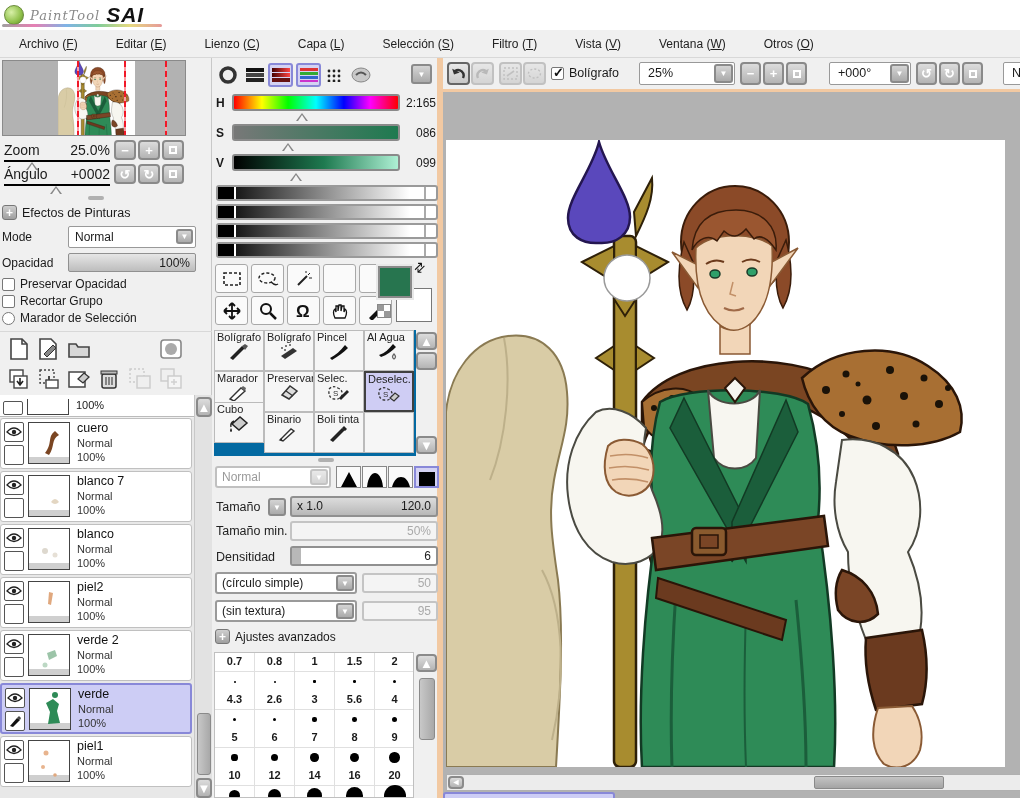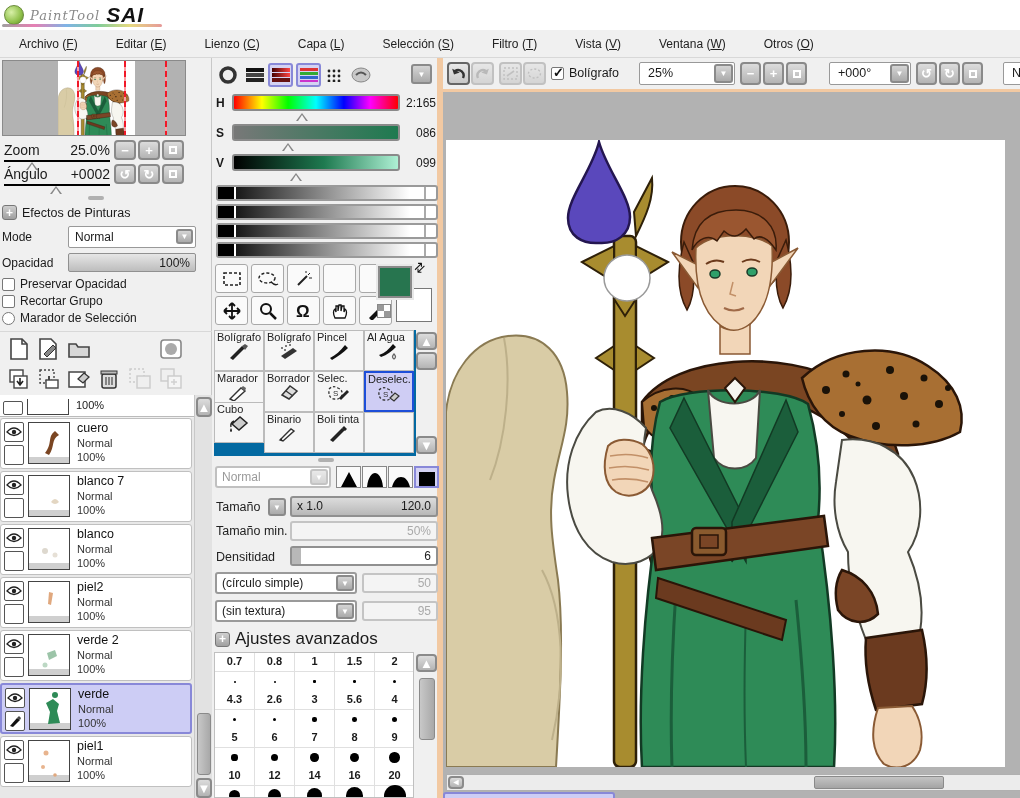--- a/index.html
+++ b/index.html
@@ -87,21 +87,21 @@
   .grad-bar:before { content:""; position:absolute; left:0; top:0; width:16px; height:12px; background:#000; border-right:2px solid #fff; }
   .grad-bar:after { content:""; position:absolute; right:10px; top:0; width:2px; height:12px; background:#aaa; }
   .seltool-cell { position:absolute; width:33px; height:29px; background:#fafafa; border:1px solid #a8a8a8; border-radius:3px; display:flex; align-items:center; justify-content:center; }
   #fg-swatch { position:absolute; border:2px solid #8a8a8a; outline:2px solid #e8e8e8; }
   #bg-swatch { position:absolute; background:#fff; border:1px solid #777; }
   #swap-icon { position:absolute; font-size:13px; color:#111; transform:rotate(-45deg); }
   #checker-icon { position:absolute; width:14px; height:14px; border:1px solid #888;
      background:conic-gradient(#fff 25%, #999 25% 50%, #fff 50% 75%, #999 75%); }
   #tool-grid { position:absolute; left:2px; top:272px; width:202px; height:126px; background:#0369a1; }
   .tool-cell { position:absolute; width:50px; height:41px; background:#f6f6f6; border:1px solid #bbb; overflow:hidden; }
-  .tool-cell.sel { background:#cfcdf4; border:2px solid #1d4ed8; }
+  .tool-cell.sel { background:#cfcdf4; border:2px solid #404040; }
   .tool-cell .tlabel { display:block; font-size:11px; text-align:left; padding-left:2px; white-space:nowrap; color:#222; }
   .tool-cell .ticon { display:flex; justify-content:center; }
   #tool-scrollbar { position:absolute; left:204px; top:272px; width:24px; height:126px; }
   .bs-label { position:absolute; left:4px; font-size:12.5px; color:#222; }
   .dd-box { position:absolute; height:22px; background:#fff; border:2px solid #9a9a9a; border-radius:3px; font-size:12px; }
   .dd-box .val { position:absolute; left:5px; top:2px; white-space:nowrap; }
   .dd-box .ddbtn { position:absolute; right:1px; top:1px; width:18px; height:16px; }
   .dd-box.disabled { border-color:#c0c0c0; }
   .dd-box.disabled .val { color:#9a9a9a; }
   .num-box { position:absolute; height:20px; border:2px solid #c4c4c4; border-radius:3px; background:#f4f4f4; font-size:12px; color:#aaa; }
@@ -689,21 +689,21 @@
         <div class="tool-cell" style="left: 0px; top: 41px;">
           <span class="tlabel">Marador</span>
           <span class="ticon">
             <svg width="22" height="17">
               <path d="M2,15 L13,4 l4,3 -11,10 Z" fill="#fff" stroke="#333" stroke-width="1.4"></path>
               <path d="M13,4 l2,-2 3,2 -1,3 Z" fill="#666"></path>
             </svg>
           </span>
         </div>
         <div class="tool-cell" style="left: 50px; top: 41px;">
-          <span class="tlabel">Borrador</span>
+          <span class="tlabel">Preservar</span>
           <span class="ticon">
             <svg width="20" height="16">
               <path d="M3,11 L11,2 L18,7 L10,15 Z" fill="#ddd" stroke="#333" stroke-width="1.5"></path>
               <path d="M7,7 l7,5" stroke="#333" stroke-width="1.2"></path>
             </svg>
           </span>
         </div>
         <div class="tool-cell" style="left: 100px; top: 41px;">
           <span class="tlabel">Selec.</span>
           <span class="ticon">
@@ -811,21 +811,21 @@
     </div>
     <div class="dd-box" style="left:3px; top:542px; width:142px">
       <span class="val">(sin textura)</span>
       <div class="ddbtn">▼</div>
     </div>
     <div class="num-box" style="left:150px; top:543px; width:76px">
       <span class="val">95</span>
     </div>
     <div style="position:absolute; left:3px; top:571px; display:flex; align-items:center; gap:5px">
       <div class="plusbtn">+</div>
-      <span style="font-size:17px">Ajustes avanzados</span>
+      <span style="font-size:12px">Ajustes avanzados</span>
     </div>
     <div id="size-grid">
         <div class="sg-num" style="left: 0px; top: 0px;">0.7</div>
         <div class="sg-dot" style="left: 0px; top: 19px;">
           <i style="width:2px;height:2px"></i>
         </div>
         <div class="sg-num" style="left: 40px; top: 0px;">0.8</div>
         <div class="sg-dot" style="left: 40px; top: 19px;">
           <i style="width:2px;height:2px"></i>
         </div>

